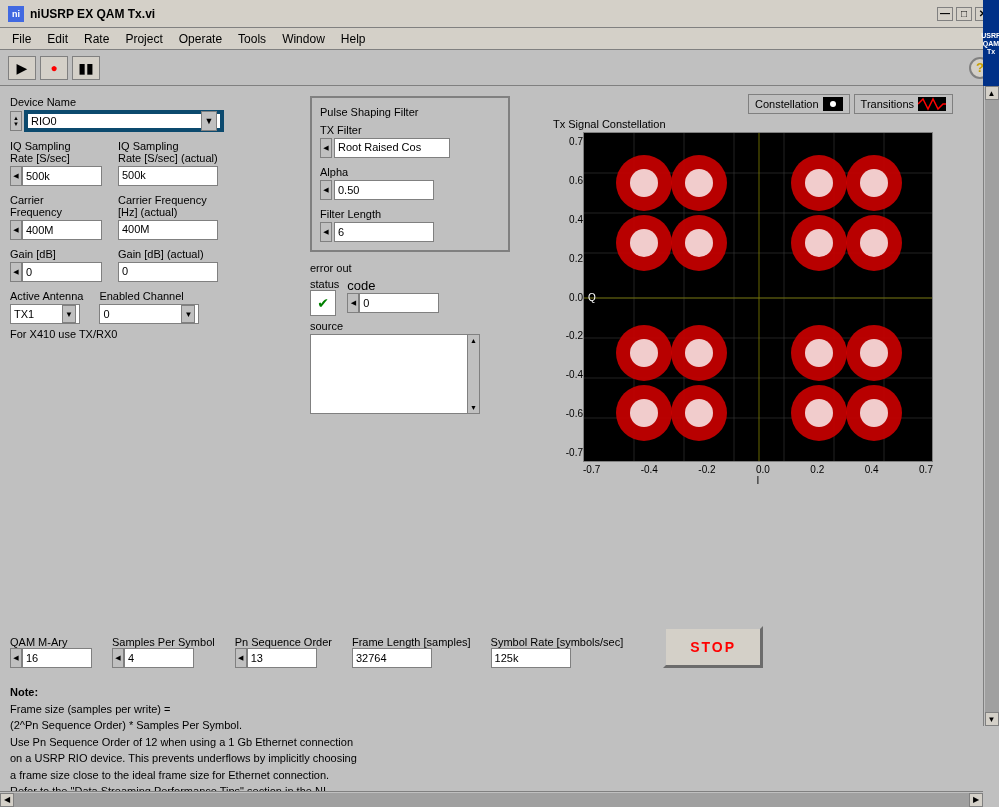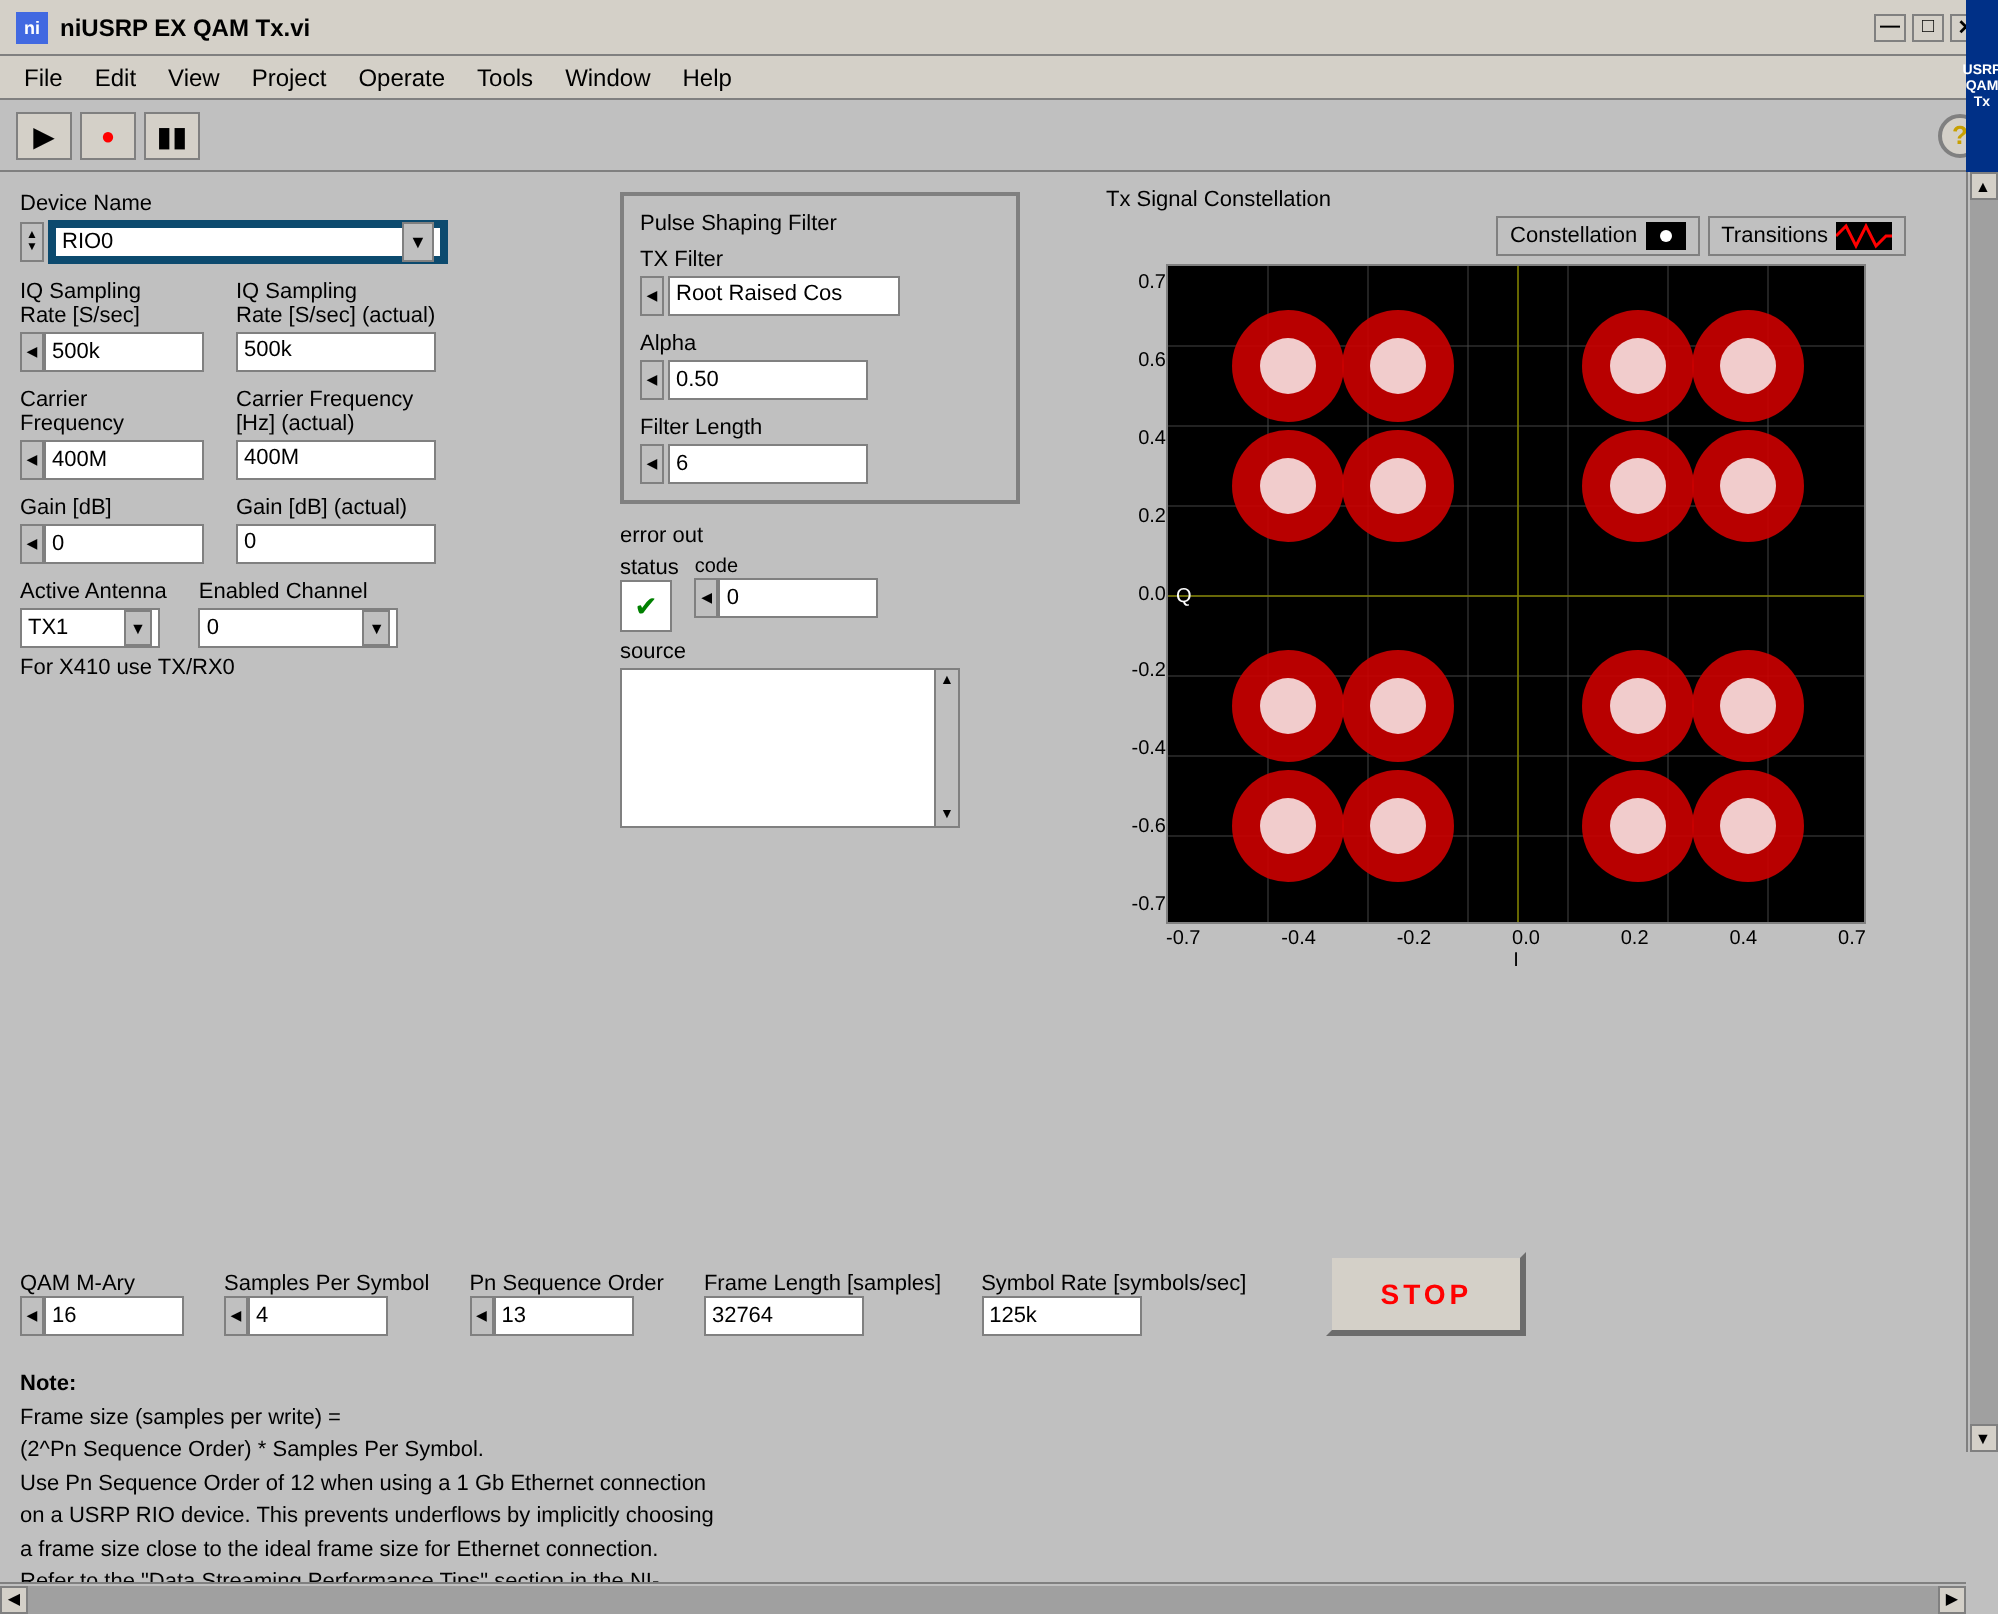--- a/index.html
+++ b/index.html
@@ -167,21 +167,21 @@
   <div class="title-icon">ni</div>
   <span class="title-text">niUSRP EX QAM Tx.vi</span>
   <div class="win-btn">—</div>
   <div class="win-btn">□</div>
   <div class="win-btn">✕</div>
 </div>
 
 <div id="menu-bar">
   <span>File</span>
   <span>Edit</span>
-  <span>View</span>
+  <span>Rate</span>
   <span>Project</span>
   <span>Operate</span>
   <span>Tools</span>
   <span>Window</span>
   <span>Help</span>
 </div>
 
 <div id="toolbar">
   <div class="toolbar-btn">▶</div>
   <div class="toolbar-btn" style="color:red; font-size:12px;">●</div>
@@ -316,57 +316,57 @@
     <div>
       <div style="font-size:11px; margin-bottom:4px;">error out</div>
       <div style="display:flex; gap:8px; margin-bottom:4px;">
         <div>
           <div style="font-size:11px;">status</div>
           <div style="width:26px; height:26px; background:white; border:1px solid #808080; display:flex; align-items:center; justify-content:center;">
             <span style="color:green; font-size:14px;">✔</span>
           </div>
         </div>
         <div>
-          <div style="font-size:10px;">code</div>
+          <div style="font-size:13px;">code</div>
           <div style="display:flex; align-items:center;">
             <div style="width:12px; height:20px; background:#c0c0c0; border:1px solid #808080; display:flex;align-items:center;justify-content:center;font-size:7px;">◀</div>
             <input type="text" class="text-input" style="width: 80px;" value="0">
           </div>
         </div>
       </div>
       <div style="font-size:11px; margin-bottom:2px;">source</div>
       <div style="position:relative; width:170px; height:80px; background:white; border:1px solid #808080;">
         <div style="position:absolute; right:0; top:0; width:12px; height:100%; background:#c0c0c0; border-left:1px solid #808080; display:flex; flex-direction:column; align-items:center; justify-content:space-between; padding:2px 0;">
           <div style="font-size:7px; cursor:pointer;">▲</div>
           <div style="font-size:7px; cursor:pointer;">▼</div>
         </div>
       </div>
     </div>
   </div>
 
   <div style="position:absolute; right:30px; top:8px; width:400px;">
-
-    <div style="font-size:11px; margin-bottom:2px;">Tx Signal Constellation</div>
 
     <div style="display:flex; gap:4px; justify-content:flex-end; margin-bottom:4px;">
       <div style="display:flex; align-items:center; gap:4px; background:#c0c0c0; border:1px solid #808080; padding:2px 6px;">
         <span>Constellation</span>
         <div style="width:20px; height:14px; background:black; display:flex; align-items:center; justify-content:center;">
           <div style="width:6px; height:6px; background:white; border-radius:50%;"></div>
         </div>
       </div>
       <div style="display:flex; align-items:center; gap:4px; background:#c0c0c0; border:1px solid #808080; padding:2px 6px;">
         <span>Transitions</span>
         <div style="width:28px; height:14px; background:black; display:flex; align-items:center; justify-content:center; overflow:hidden;">
           <svg width="28" height="14" viewBox="0 0 28 14">
             <polyline points="0,7 5,2 10,12 15,2 20,12 25,7 28,7" fill="none" stroke="red" stroke-width="1.5"></polyline>
           </svg>
         </div>
       </div>
     </div>
+
+    <div style="font-size:11px; margin-bottom:2px;">Tx Signal Constellation</div>
 
     <div style="display:flex;">
 
       <div style="display:flex; flex-direction:column; justify-content:space-between; width:30px; height:330px; padding:4px 0; text-align:right; font-size:10px;">
         <span>0.7</span>
         <span>0.6</span>
         <span>0.4</span>
         <span>0.2</span>
         <span>0.0</span>
         <span>-0.2</span>

